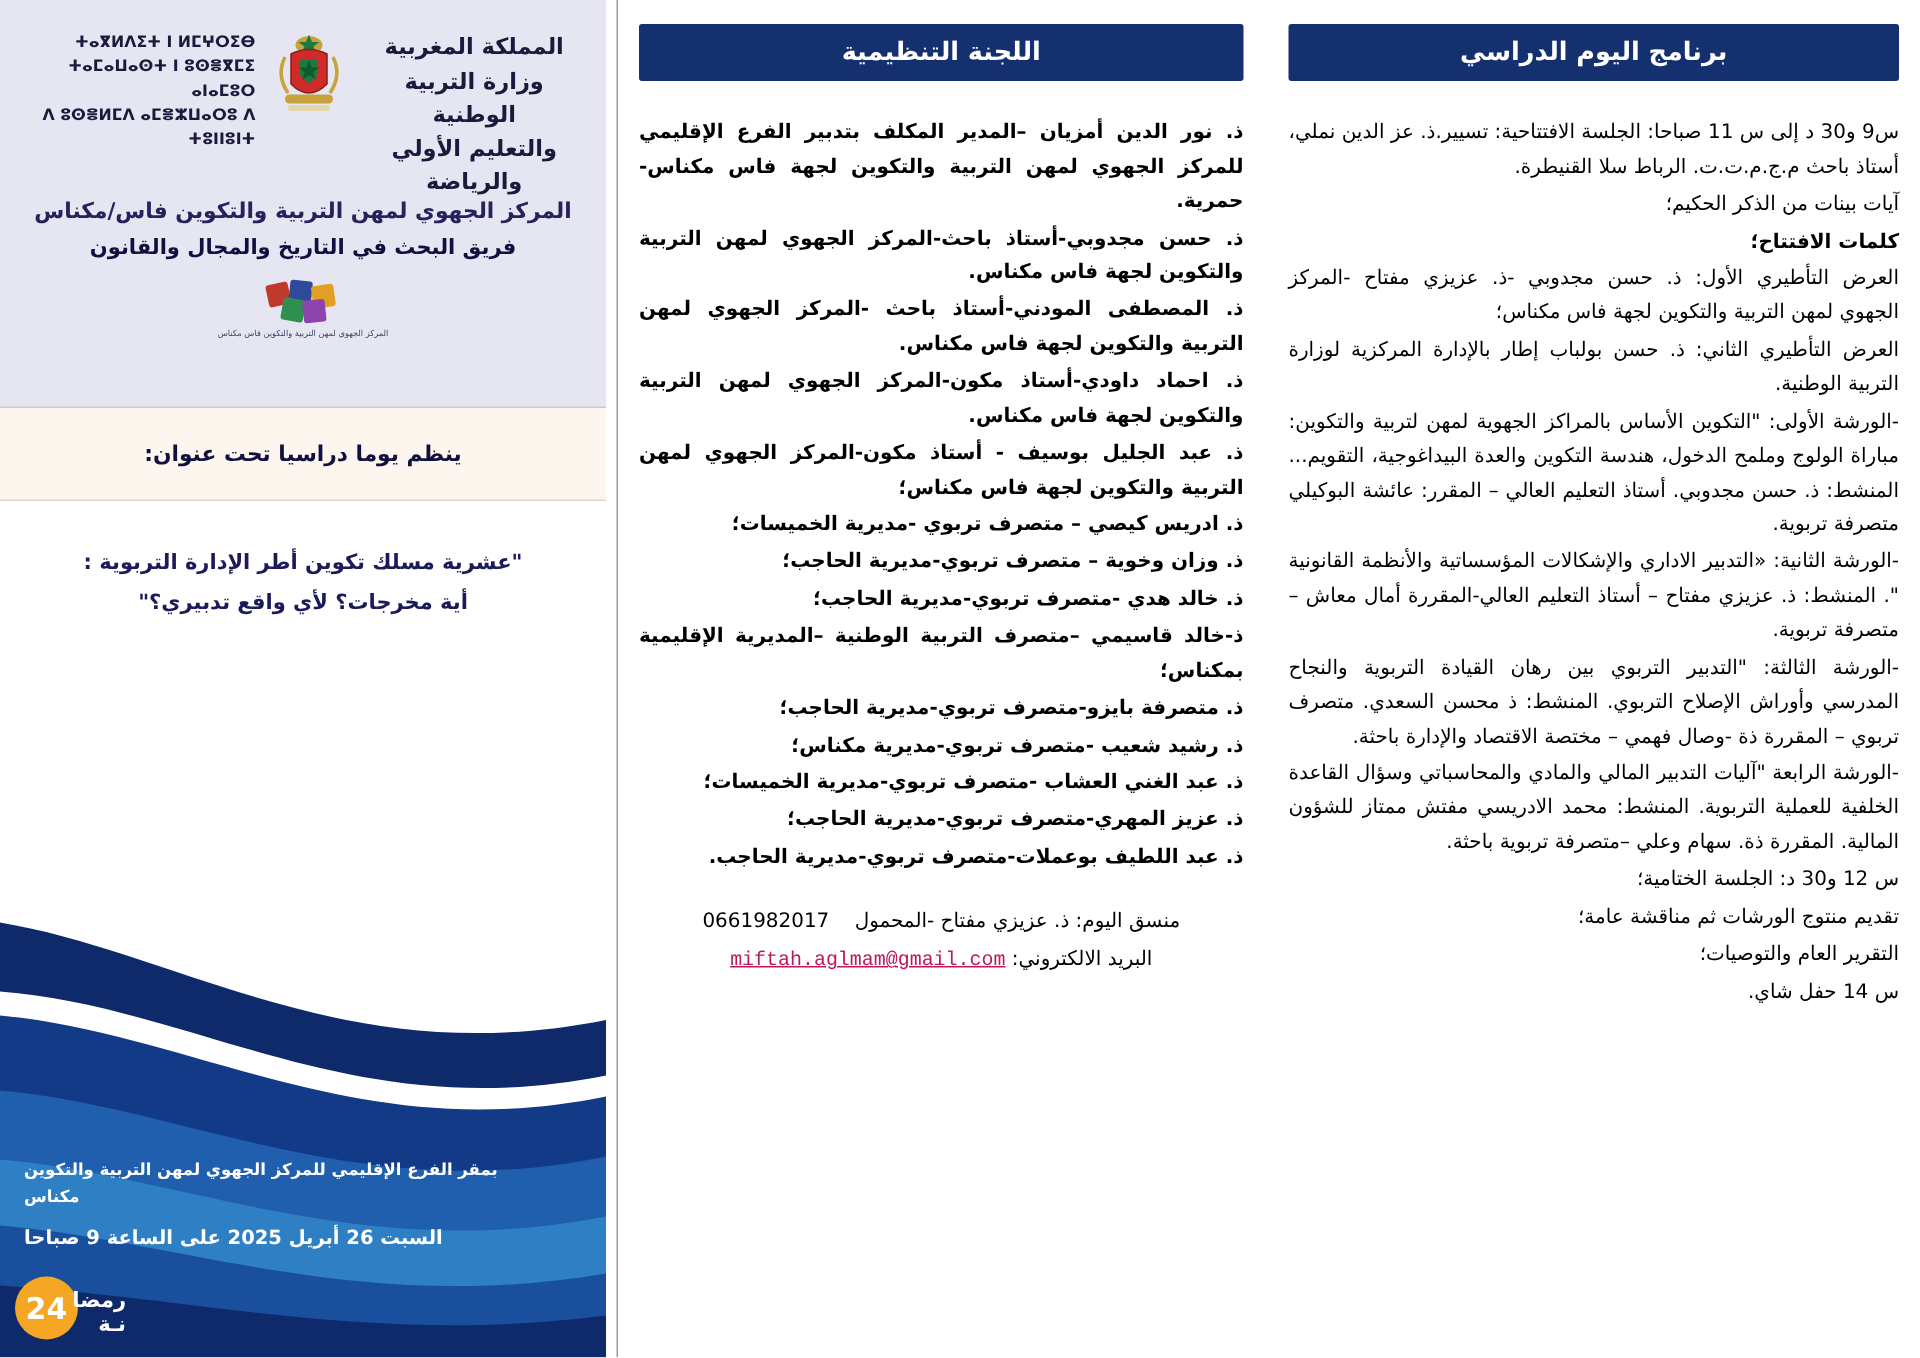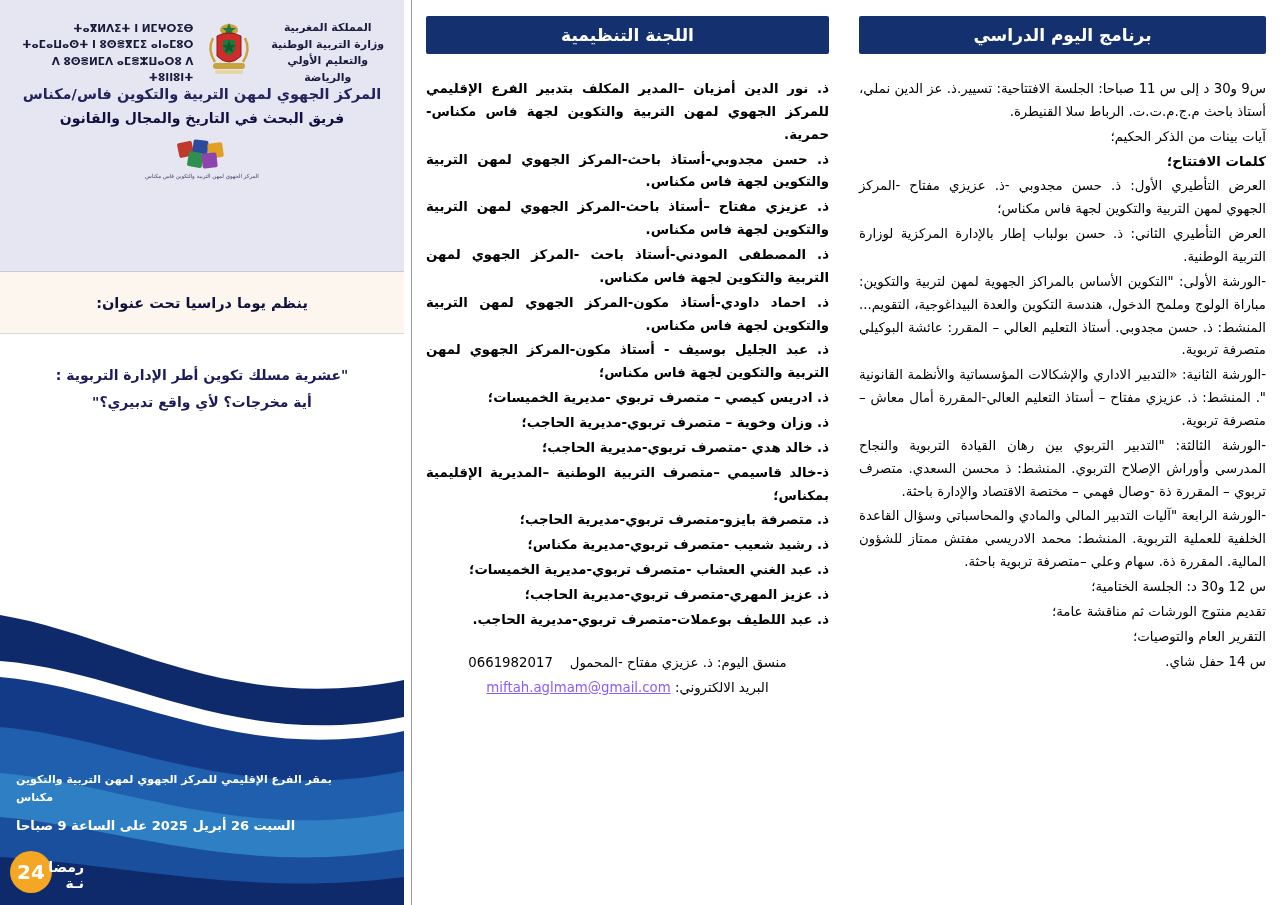--- a/index.html
+++ b/index.html
@@ -35,21 +35,21 @@
   }
   .crest-row {
     display: flex;
     flex-direction: row;
     justify-content: center;
     align-items: flex-start;
     gap: 10px;
   }
   .ministry-ar {
     text-align: center;
-    font-size: 11px;
+    font-size: 15px;
     font-weight: bold;
     color: #1a1a3c;
     line-height: 1.5;
     direction: rtl;
     padding-top: 4px;
     white-space: pre-line;
   }
   .crest {
     width: 52px; height: 62px;
     position: relative;
@@ -209,21 +209,21 @@
   }
   .col-body p { margin: 0 0 2px 0; }
   .col-body .b { font-weight: bold; }
 
   .contact-block {
     margin-top: 18px;
     font-size: 13.3px;
     line-height: 1.9;
     text-align: center;
   }
-  .mail { color: #8b5cf6; text-decoration: underline; }
+  .mail { color: #be185d; text-decoration: underline; font-family: Liberation Mono, monospace; }
 </style>
 </head>
 <body>
 
 <div class="page">
 
   <div class="poster">
 
     <div class="poster-head">
       <div class="crest-row">
@@ -294,21 +294,20 @@
       <div class="b-circle">24</div>
       <div class="b-text">رمضا نـة</div>
     </div>
   </div>
 
   <div class="col col-middle">
     <div class="col-header">اللجنة التنظيمية</div>
     <div class="col-body">
       <p class="b">ذ. نور الدين أمزيان –المدير المكلف بتدبير الفرع الإقليمي للمركز الجهوي لمهن التربية والتكوين لجهة فاس مكناس-حمرية.</p>
       <p class="b">ذ. حسن مجدوبي-أستاذ باحث-المركز الجهوي لمهن التربية والتكوين لجهة فاس مكناس.</p>
-      <p class="b">ذ. عزيزي مفتاح –أستاذ باحث-المركز الجهوي لمهن التربية والتكوين لجهة فاس مكناس.</p>
       <p class="b">ذ. المصطفى المودني-أستاذ باحث -المركز الجهوي لمهن التربية والتكوين لجهة فاس مكناس.</p>
       <p class="b">ذ. احماد داودي-أستاذ مكون-المركز الجهوي لمهن التربية والتكوين لجهة فاس مكناس.</p>
       <p class="b">ذ. عبد الجليل بوسيف - أستاذ مكون-المركز الجهوي لمهن التربية والتكوين لجهة فاس مكناس؛</p>
       <p class="b">ذ. ادريس كيصي – متصرف تربوي -مديرية الخميسات؛</p>
       <p class="b">ذ. وزان وخوية – متصرف تربوي-مديرية الحاجب؛</p>
       <p class="b">ذ. خالد هدي -متصرف تربوي-مديرية الحاجب؛</p>
       <p class="b">ذ-خالد قاسيمي –متصرف التربية الوطنية –المديرية الإقليمية بمكناس؛</p>
       <p class="b">ذ. متصرفة بايزو-متصرف تربوي-مديرية الحاجب؛</p>
       <p class="b">ذ. رشيد شعيب -متصرف تربوي-مديرية مكناس؛</p>
       <p class="b">ذ. عبد الغني العشاب -متصرف تربوي-مديرية الخميسات؛</p>

